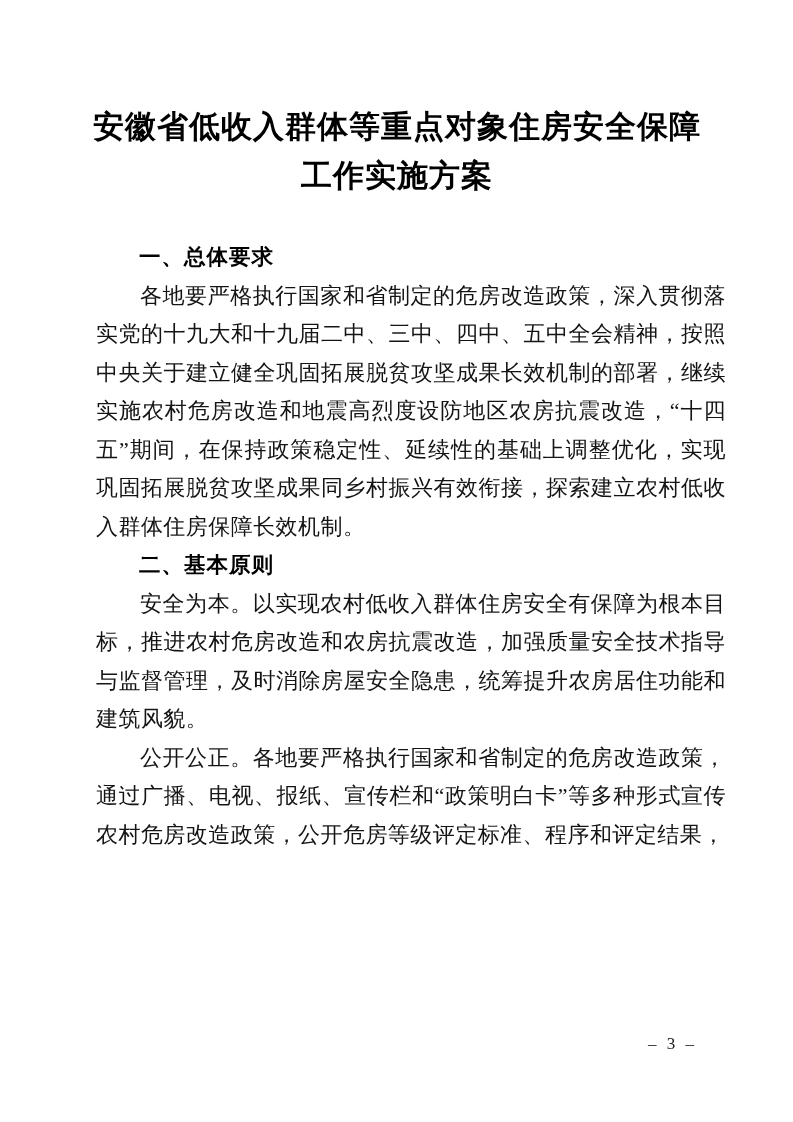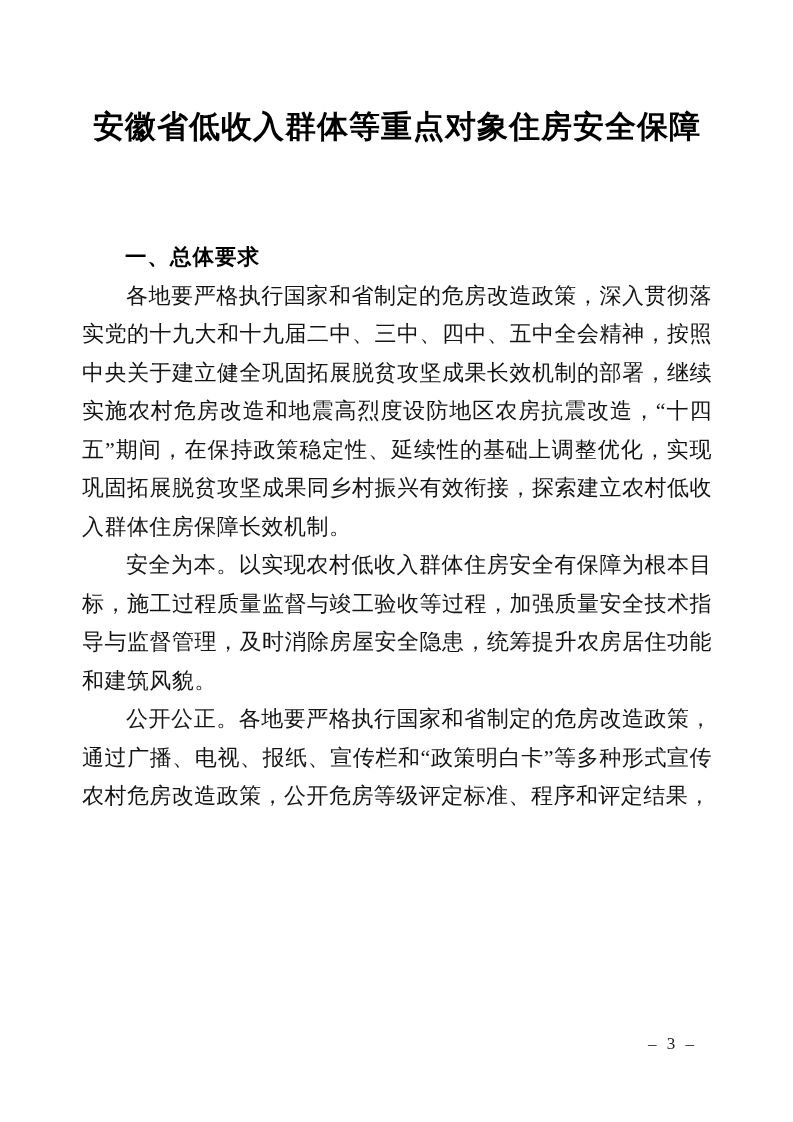--- a/index.html
+++ b/index.html
@@ -22,21 +22,21 @@
     font-weight: 700;
     font-size: 31px;
     line-height: 49px;
     letter-spacing: 1px;
     color: #000;
   }
   .doc-title .title-line { display: block; }
   .doc-body {
     position: absolute;
     top: 238px;
-    left: 82px;
+    left: 96px;
     width: 630px;
     font-family: "Liberation Serif", "DejaVu Serif", serif;
     font-size: 22px;
     line-height: 38.5px;
     text-align: justify;
     text-justify: inter-character;
     color: #141414;
   }
   .doc-body h2 {
     margin: 0;
@@ -65,30 +65,32 @@
     white-space: nowrap;
   }
 </style>
 </head>
 <body>
 
 <div class="page">
 
   <h1 class="doc-title">
     <span class="title-line">安徽省低收入群体等重点对象住房安全保障</span>
+    <span class="title-line">工作实施方案</span>
   </h1>
 
   <div class="doc-body">
 
     <h2>一、总体要求</h2>
 
     <p>各地要严格执行国家和省制定的危房改造政策，深入贯彻落实党的十九大和十九届二中、三中、四中、五中全会精神，按照中央关于建立健全巩固拓展脱贫攻坚成果长效机制的部署，继续实施农村危房改造和地震高烈度设防地区农房抗震改造，“十四五”期间，在保持政策稳定性、延续性的基础上调整优化，实现巩固拓展脱贫攻坚成果同乡村振兴有效衔接，探索建立农村低收入群体住房保障长效机制。</p>
 
+    <h2>二、基本原则</h2>
 
-    <p>安全为本。以实现农村低收入群体住房安全有保障为根本目标，施工过程质量监督与竣工验收等过程，加强质量安全技术指导与监督管理，及时消除房屋安全隐患，统筹提升农房居住功能和建筑风貌。</p>
+    <p>安全为本。以实现农村低收入群体住房安全有保障为根本目标，推进农村危房改造和农房抗震改造，加强质量安全技术指导与监督管理，及时消除房屋安全隐患，统筹提升农房居住功能和建筑风貌。</p>
 
 
     <p>公开公正。各地要严格执行国家和省制定的危房改造政策，通过广播、电视、报纸、宣传栏和“政策明白卡”等多种形式宣传农村危房改造政策，公开危房等级评定标准、程序和评定结果，</p>
 
   </div>
 
   <div class="page-number">– 3 –</div>
 
 </div>
 

